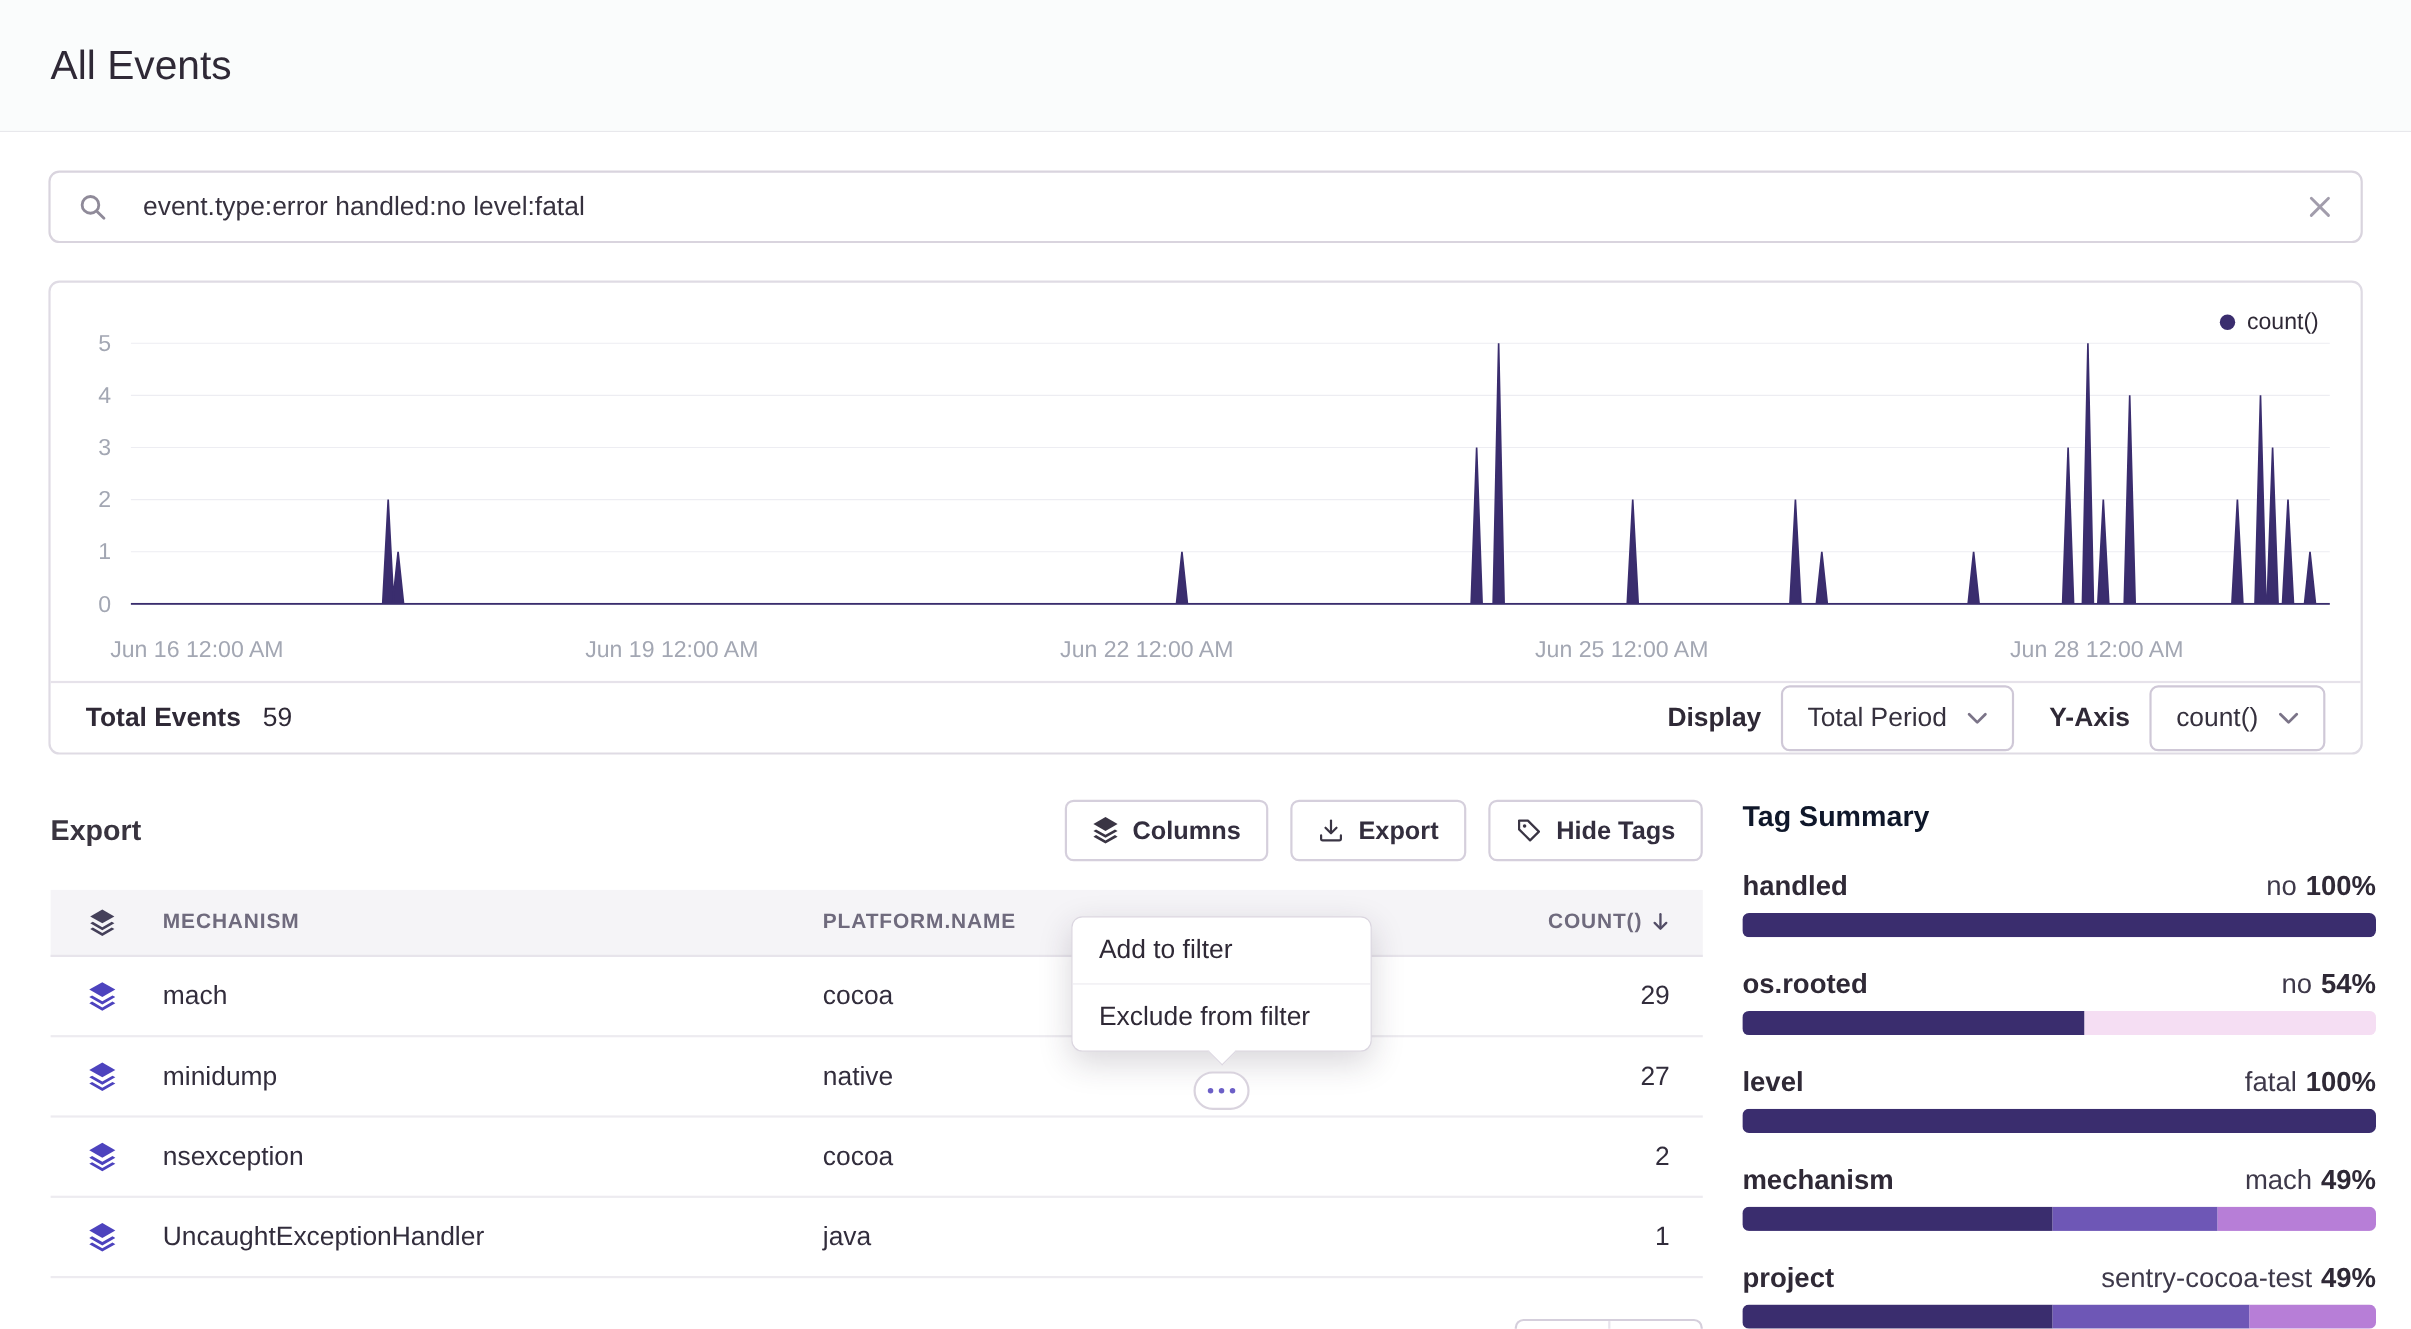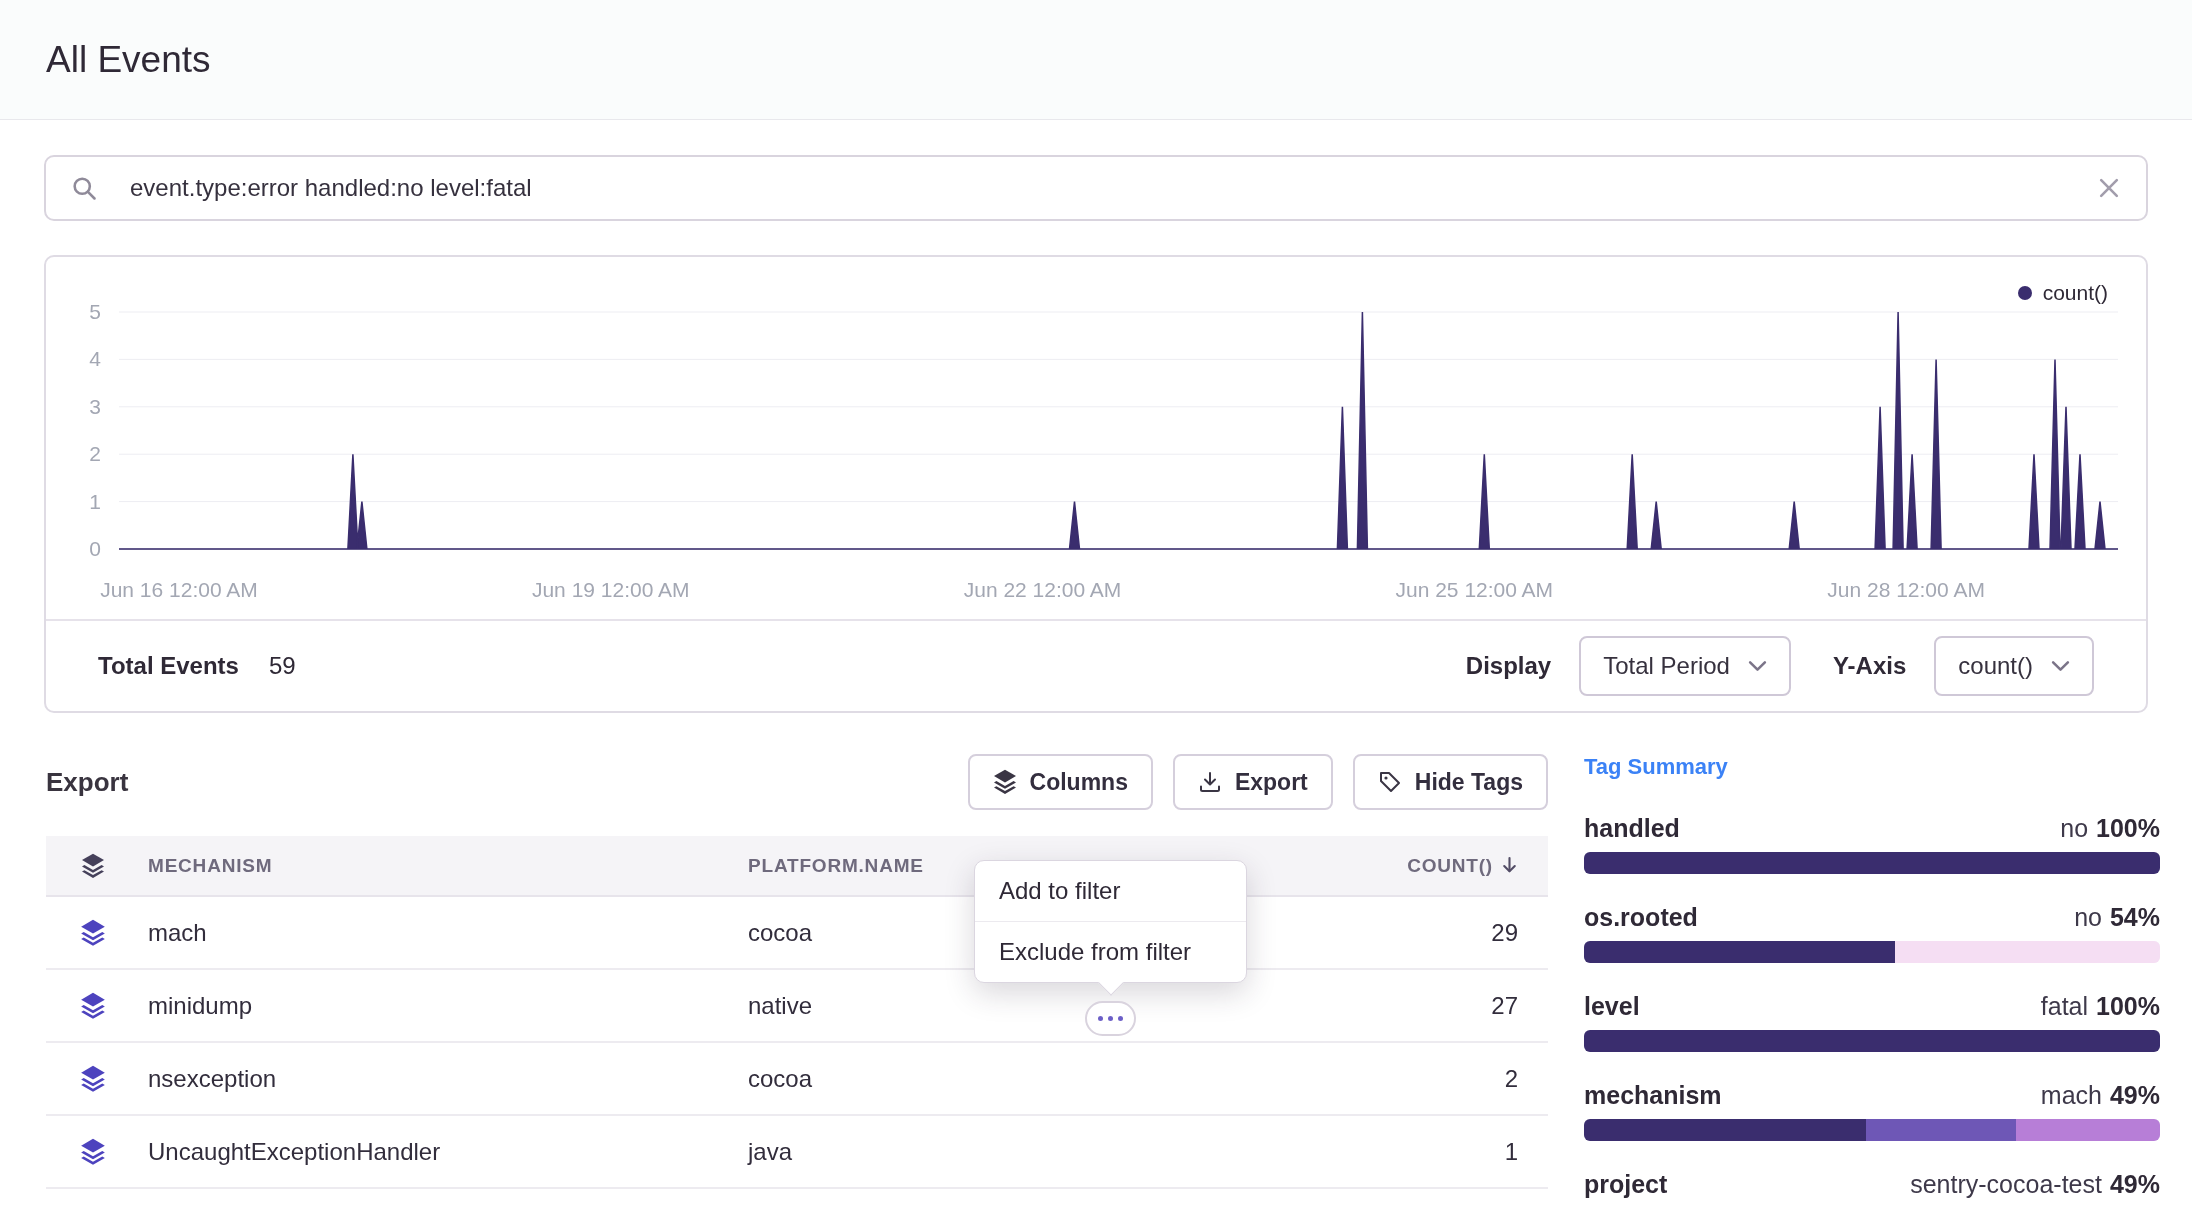--- a/index.html
+++ b/index.html
@@ -33,22 +33,22 @@
     position: relative; background: #fff;
   }
   .legend {
     position: absolute; top: 24px; right: 38px;
     display: flex; align-items: center; gap: 11px; font-size: 21px; color: #2F2936;
   }
   .legend .dot { width: 14px; height: 14px; border-radius: 50%; background: #3A2D6E; }
   .chart { display: block; width: 2100px; height: 362px; }
   .chart text { font-family: "Liberation Sans", sans-serif; }
   .chart-footer {
-    border-top: 2px solid #E6E2EA; height: 92px;
-    display: flex; align-items: center; gap: 28px; padding: 0 52px; font-size: 24px;
+    border-top: 2px solid #E6E2EA; height: 65px;
+    display: flex; align-items: center; gap: 18px; padding: 0 32px; font-size: 24px;
   }
   .tf-label { font-weight: bold; color: #2F2936; }
   .tf-value { margin-left: 2px; }
   .spacer { flex: 1; }
   .dd {
     height: 60px; border: 2px solid #CFC8D7; border-radius: 8px; background: #fff;
     display: flex; align-items: center; gap: 18px; padding: 0 22px;
     font-size: 24px; color: #36313E; cursor: pointer;
     font-family: "Liberation Sans", sans-serif;
   }
@@ -113,21 +113,21 @@
   
   .pagination {
     position: absolute; top: 472px; right: 0; width: 171px; height: 44px;
     border: 2px solid #D5CFDC; border-radius: 8px; background: #fff; display: flex;
   }
   .pagination .half { flex: 1; }
   .pagination .half + .half { border-left: 2px solid #E7E3EC; }
 
   
   .tags-col { width: 576px; }
-  .tags-col h2 { margin: 0 0 34px; font-size: 22px; font-weight: bold; color: #3b82f6; }
+  .tags-col h2 { margin: 0 0 34px; font-size: 26px; font-weight: bold; color: #0f172a; }
   .tag-entry { margin-bottom: 29px; }
   .tag-top { display: flex; justify-content: space-between; align-items: center; margin-bottom: 9px; font-size: 25px; }
   .tag-name { font-weight: bold; color: #2F2936; }
   .tag-val { color: #3E394A; }
   .tag-val b { margin-left: 8px; color: #2F2936; }
   .tag-bar { height: 22px; border-radius: 6px; overflow: hidden; display: flex; background: #F5F4F7; }
   .seg { height: 100%; }
 </style>
 </head>
 <body>

